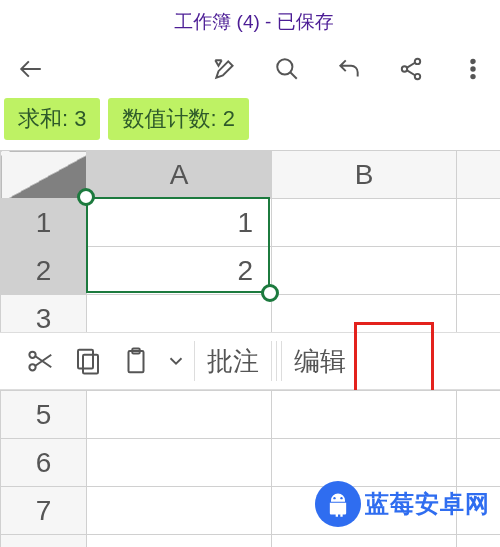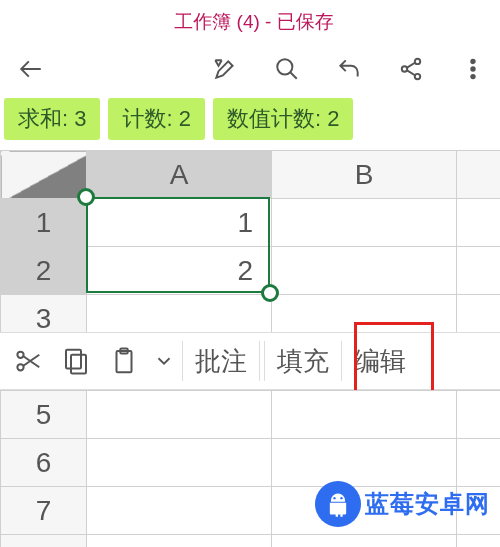--- a/index.html
+++ b/index.html
@@ -1,19 +1,19 @@
 <!DOCTYPE html>
 <html><head>
 <meta charset="utf-8">
 <style>
   * { box-sizing: border-box; margin: 0; padding: 0; }
   html, body { width: 500px; height: 547px; font-family: "Segoe UI", Arial, sans-serif; background: #fff; overflow: hidden; position: relative; }
 
   
-  .title-bar { height: 44px; display: flex; align-items: center; justify-content: center; font-size: 19px; color: #be185d; padding-left: 8px; }
+  .title-bar { height: 44px; display: flex; align-items: center; justify-content: center; font-size: 19px; color: #4c1d95; padding-left: 8px; }
   
   .top-toolbar { height: 50px; display: flex; align-items: center; justify-content: flex-end; padding: 0 10px 0 14px; gap: 28px; }
   .top-toolbar .back { margin-right: auto; }
   .icon-btn { width: 34px; height: 34px; display: flex; align-items: center; justify-content: center; color: #555; }
   .icon-btn svg { width: 26px; height: 26px; stroke: #555; stroke-width: 1.8; fill: none; }
 
   
   .stats-row { height: 50px; padding: 4px 4px 0 4px; display: flex; gap: 8px; overflow: hidden; align-items: flex-start; }
   .stat-chip { background: #bef264; color: #2e5a2a; font-size: 22px; padding: 6px 14px; white-space: nowrap; border-radius: 3px; flex: 0 0 auto; }
 
@@ -31,21 +31,21 @@
   .col-b { width: 185px; }
   .col-c { width: 44px; }
 
   
   .selection { position: absolute; border: 2px solid #1c7a3e; pointer-events: none; top: 47px; left: 86px; width: 184px; height: 96px; }
   .handle { position: absolute; width: 18px; height: 18px; background: #fff; border: 3px solid #1c7a3e; border-radius: 50%; }
   .handle.tl { top: -11px; left: -11px; }
   .handle.br { bottom: -11px; right: -11px; }
 
   
-  .context-bar { position: absolute; left: 0; right: 0; top: 332px; height: 58px; display: flex; align-items: center; background: #fff; border-top: 1px solid #ddd; border-bottom: 1px solid #ddd; padding-left: 4px; }
+  .context-bar { position: absolute; left: 0; right: 0; top: 332px; height: 58px; display: flex; align-items: center; background: #fff; border-top: 1px solid #ddd; border-bottom: 1px solid #ddd; padding-left: 16px; }
   .ctx-icon { width: 48px; height: 58px; display: flex; align-items: center; justify-content: center; }
   .ctx-icon svg { width: 30px; height: 30px; stroke: #555; stroke-width: 1.6; fill: none; }
   .ctx-sep-chevron { width: 32px; display:flex; align-items:center; justify-content:center; }
   .ctx-sep-chevron svg { width: 22px; height: 22px; stroke: #555; stroke-width: 2; fill: none; }
   .ctx-text-btn { font-size: 26px; color: #555; padding: 0 10px; height: 58px; display: flex; align-items: center; }
   .ctx-divider { width: 1px; height: 40px; background: #ddd; margin: 0 2px; }
   .highlight-box { position: absolute; border: 3px solid #e3221d; pointer-events: none; top: 322px; left: 354px; width: 80px; height: 82px; }
 
   
   .sheet-lower { position: absolute; top: 390px; left: 0; right: 0; }
@@ -101,21 +101,20 @@
     <svg viewBox="0 0 24 24">
         <circle cx="12" cy="5" r="1.6" fill="#555"></circle>
         <circle cx="12" cy="12" r="1.6" fill="#555"></circle>
         <circle cx="12" cy="19" r="1.6" fill="#555"></circle>
       </svg>
   </div>
 </div>
 
 <div class="stats-row">
   <div class="stat-chip">求和: 3</div>
-  <div class="stat-chip">计数: 2</div>
   <div class="stat-chip">数值计数: 2</div>
 
 </div>
 
 <div class="sheet-area" style="margin-top:6px;">
   <table class="sheet">
     <colgroup>
         <col style="width:86px">
         <col class="col-a">
         <col class="col-b">
@@ -176,21 +175,20 @@
   </div>
   <div class="ctx-sep-chevron">
     <svg viewBox="0 0 24 24">
         <path d="M6 9l6 6 6-6"></path>
       </svg>
   </div>
   <div class="ctx-divider"></div>
   <div class="ctx-text-btn">批注</div>
   <div class="ctx-divider"></div>
   <div class="ctx-divider"></div>
-  <div class="ctx-text-btn">填充</div>
   <div class="ctx-divider"></div>
   <div class="ctx-text-btn">编辑</div>
 </div>
 <div class="highlight-box"></div>
 
 <div class="sheet-lower">
   <table class="sheet-l">
     <colgroup>
         <col style="width:86px">
         <col class="col-a">

